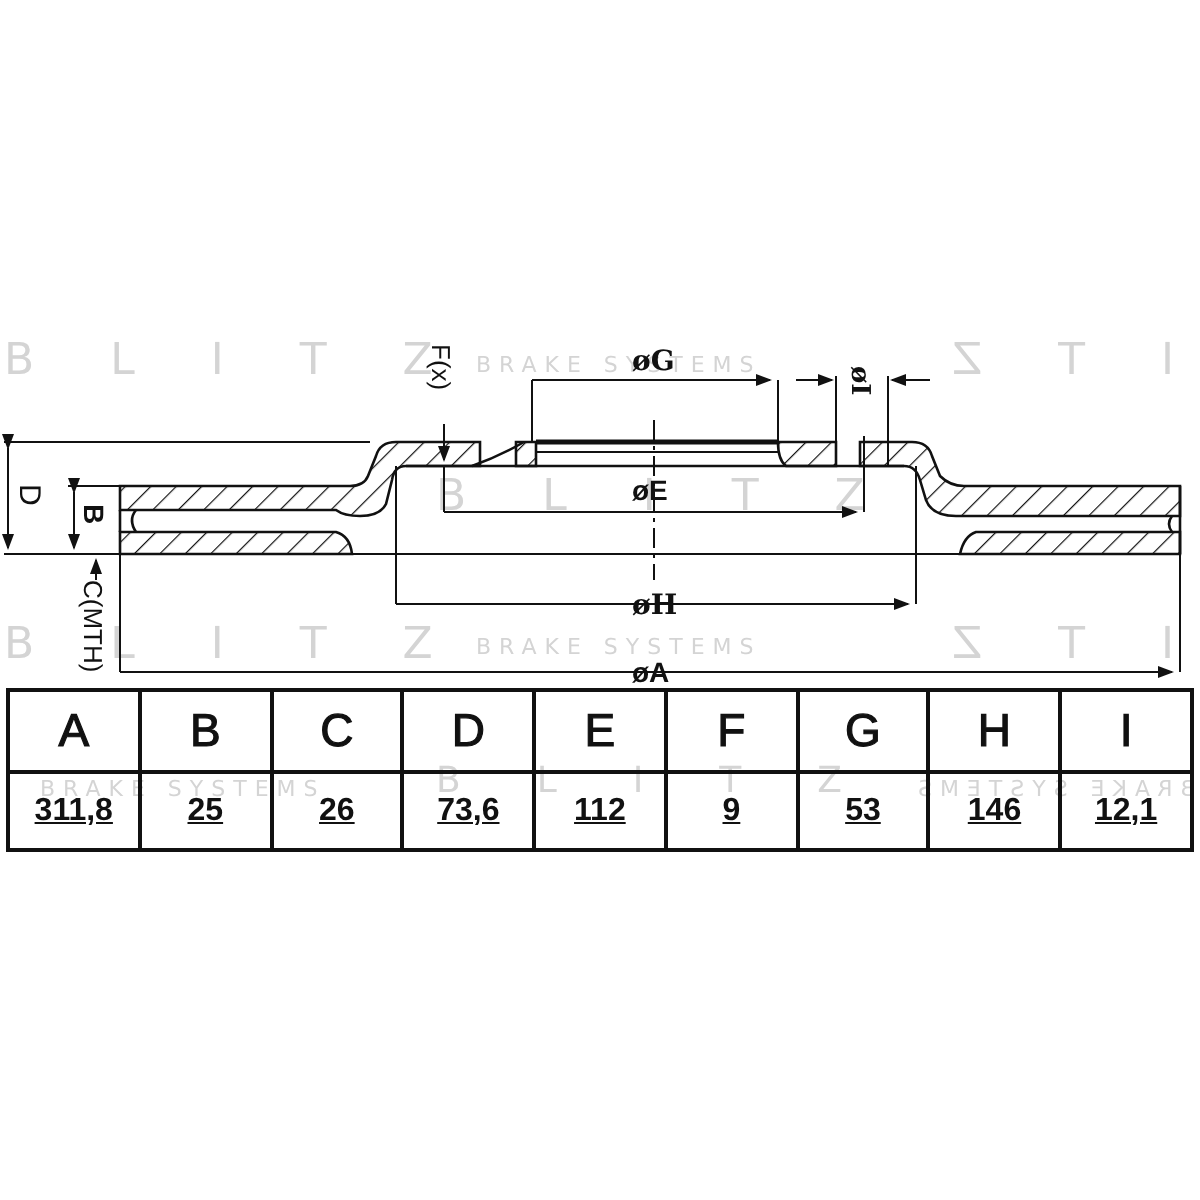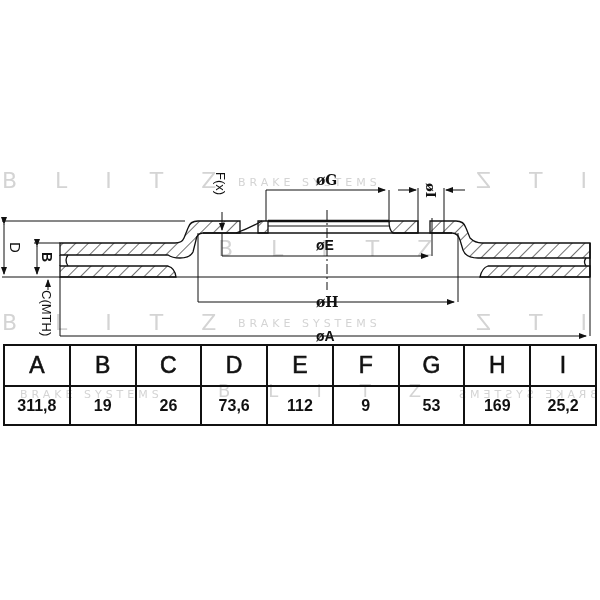--- a/index.html
+++ b/index.html
@@ -4,21 +4,21 @@
 <style>
   html, body { margin: 0; padding: 0; background: #ffffff; }
   body { width: 600px; height: 600px; position: relative; overflow: hidden; font-family: "Liberation Sans", sans-serif; }
   #drawing { position: absolute; left: 0; top: 0; width: 600px; height: 600px; }
   .wm { position: absolute; color: #d4d4d4; font-family: "DejaVu Sans", sans-serif; user-select: none; }
   .wm-big { font-size: 22px; letter-spacing: 38px; }
   .wm-small { font-size: 11px; letter-spacing: 4px; }
   table.spec { position: absolute; left: 3px; top: 344px; width: 594px; border-collapse: collapse; table-layout: fixed; }
   table.spec td { border: 2px solid #111; text-align: center; font-weight: bold; color: #111; }
   table.spec tr.hdr td { height: 37px; font-size: 23px; font-weight: normal; -webkit-text-stroke: 0.6px #111; }
-  table.spec tr.val td { height: 35px; font-size: 16px; }
+  table.spec tr.val td { height: 35px; font-size: 16px; text-decoration: underline; }
 </style>
 </head>
 <body>
 
 <div class="wm wm-big" style="left:2px; top:168px;">BLITZ</div>
 <div class="wm wm-small" style="left:238px; top:176px;">BRAKE SYSTEMS</div>
 <div class="wm wm-big" style="left:438px; top:168px; transform:scaleX(-1); transform-origin:center;">BLITZ</div>
 <div class="wm wm-big" style="left:218px; top:236px;">BLITZ</div>
 <div class="wm wm-big" style="left:2px; top:310px;">BLITZ</div>
 <div class="wm wm-small" style="left:238px; top:317px;">BRAKE SYSTEMS</div>
@@ -120,23 +120,23 @@
     <td>C</td>
     <td>D</td>
     <td>E</td>
     <td>F</td>
     <td>G</td>
     <td>H</td>
     <td>I</td>
   </tr>
   <tr class="val">
     <td>311,8</td>
-    <td>19</td>
+    <td>25</td>
     <td>26</td>
     <td>73,6</td>
     <td>112</td>
     <td>9</td>
     <td>53</td>
-    <td>169</td>
-    <td>25,2</td>
+    <td>146</td>
+    <td>12,1</td>
   </tr>
 </tbody>
   </table>
 
 </body></html>

